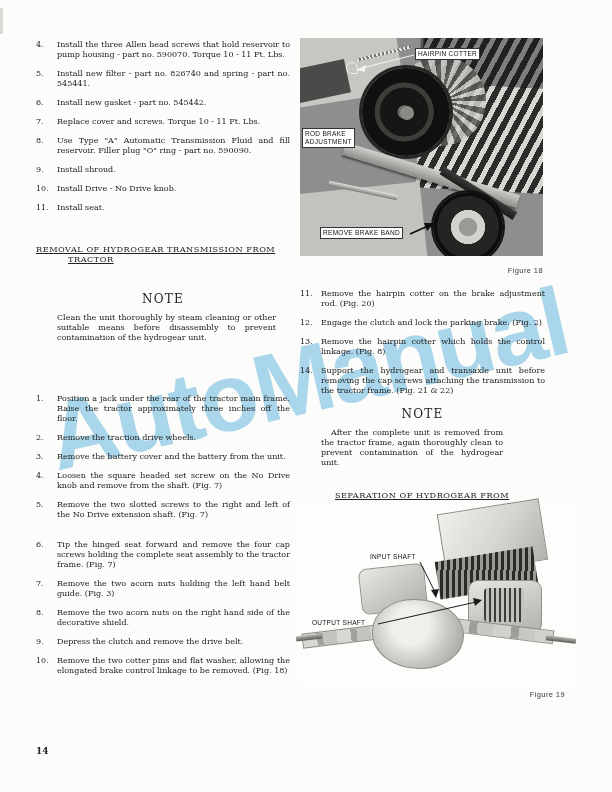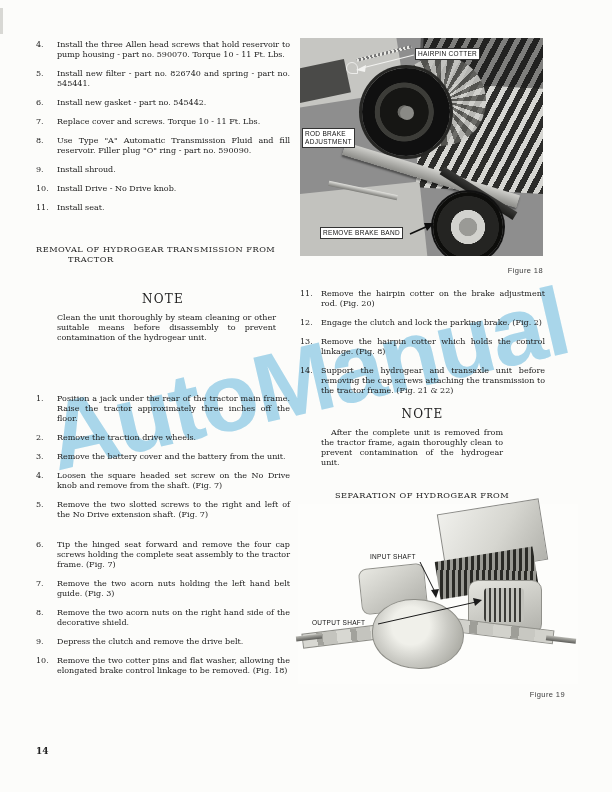--- a/index.html
+++ b/index.html
@@ -24,21 +24,21 @@
   .col { position:absolute; font-size:8px; line-height:10px; }
   .col-left  { left:36px;  top:40px; width:254px; }
   .col-right { left:300px; top:38px; width:245px; }
 
   .step { display:flex; margin-bottom:9px; }
   .step .num { flex:0 0 21px; }
   .step .txt { flex:1; text-align:justify; }
   .mt20 { margin-top:20px; }
   .mt60 { margin-top:51px; }
 
-  .sec-heading { margin-top:31px; letter-spacing:0.5px; font-size:8.2px; line-height:10px; }
+  .sec-heading { margin-top:31px; letter-spacing:0.5px; font-size:8.2px; line-height:10px;text-decoration:underline; }
   .sec-heading .l2 { padding-left:32px; }
   .note-label { margin-top:30px; text-align:center; letter-spacing:1.2px; font-size:12px; }
   .note-para  { margin:9px 14px 0 21px; text-align:justify; }
   .note-para.indent-first { text-indent:10px; margin-right:42px; }
   .page-num { position:absolute; left:36px; top:746px; font-size:9px; font-weight:bold; }
 
   
   .fig-caption {
     font-family:"Liberation Sans", sans-serif; font-size:7.5px; color:#3a3a3a;
     text-align:right; letter-spacing:0.4px;

